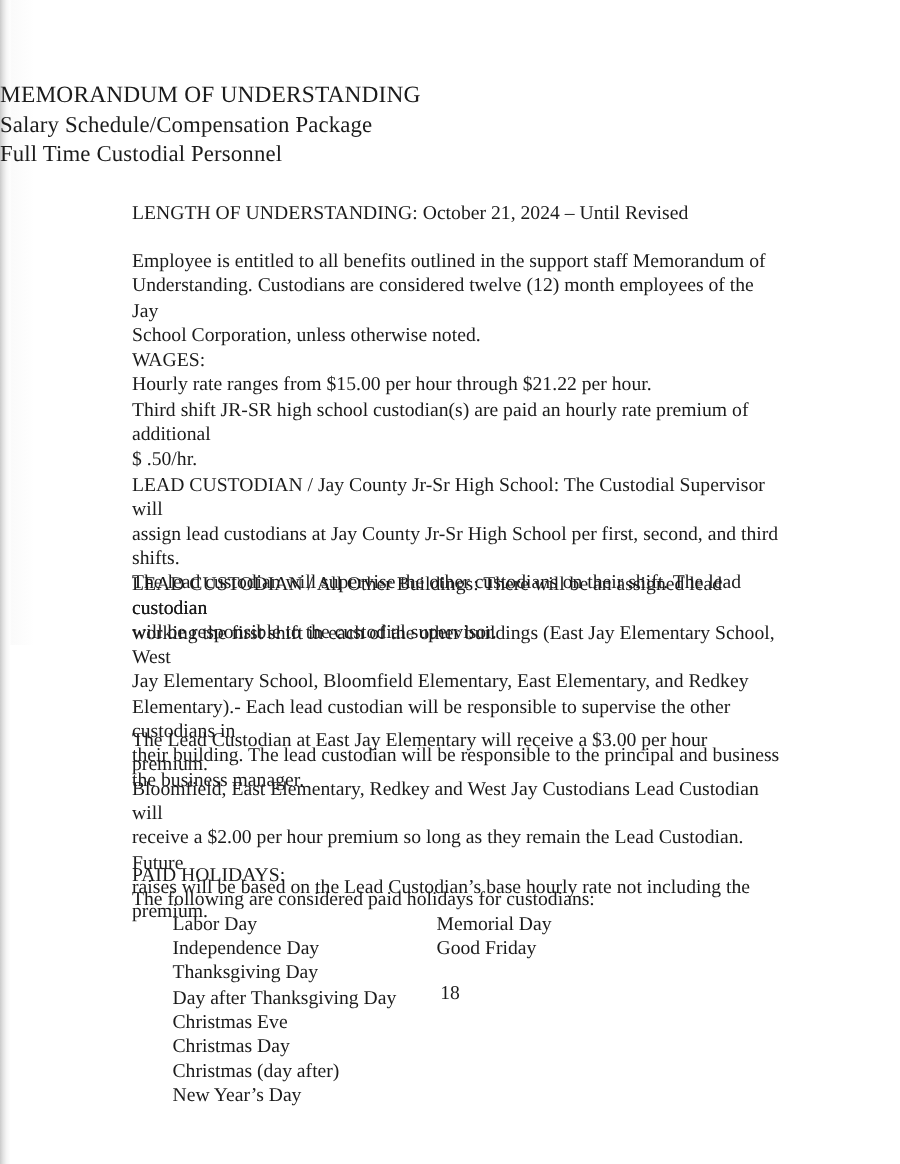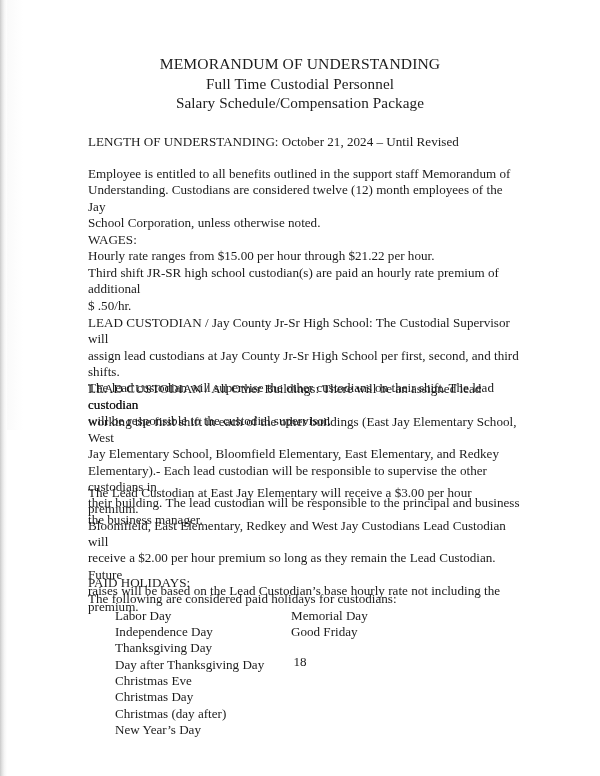--- a/index.html
+++ b/index.html
@@ -40,21 +40,20 @@
   }
 
   .page {
     position: absolute;
     inset: 0;
     padding: 0;
   }
 
   
   .title-block {
-    text-align: center;
     margin-top: 54px;
   }
   .title-block .tline {
     font-size: 15.2px;
     line-height: 19.5px;
     letter-spacing: .1px;
   }
   .title-block .tline.l1 { font-size: 15.6px; }
 
   
@@ -117,22 +116,22 @@
 </head>
 <body>
 
 <div class="scan-edge"></div>
 <div class="scan-edge-2"></div>
 
 <div class="page">
 
   <div class="title-block">
     <div class="tline l1">MEMORANDUM OF UNDERSTANDING</div>
+    <div class="tline">Salary Schedule/Compensation Package</div>
     <div class="tline">Full Time Custodial Personnel</div>
-    <div class="tline">Salary Schedule/Compensation Package</div>
   </div>
 
   <div class="body-col">
 
     <div class="blk" style="top:134px">
       <p><span class="hd">LENGTH OF UNDERSTANDING</span><span class="nounderline">:  October 21, 2024 – Until Revised</span></p>
     </div>
 
     <div class="blk" style="top:166px">
       <div class="line">Employee is entitled to all benefits outlined in the support staff Memorandum of</div>

